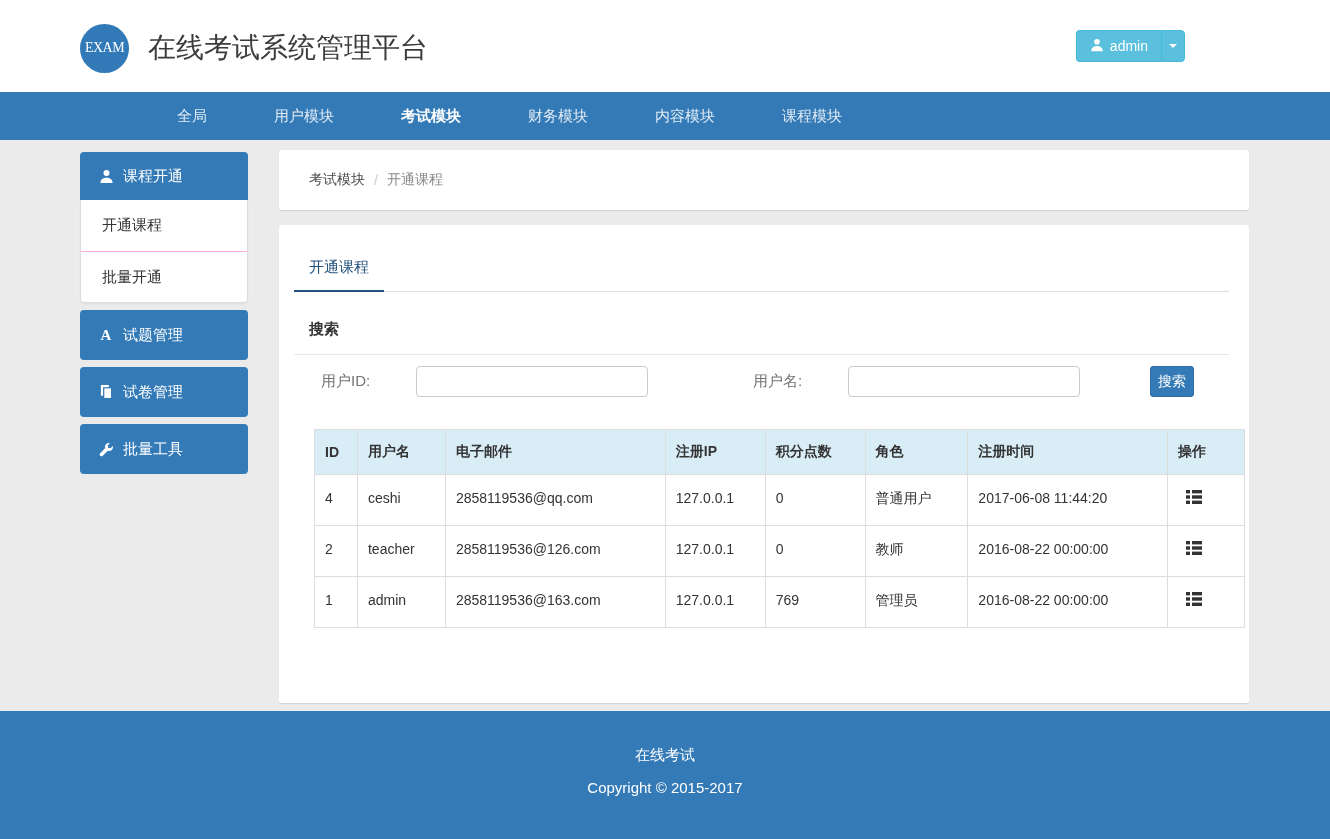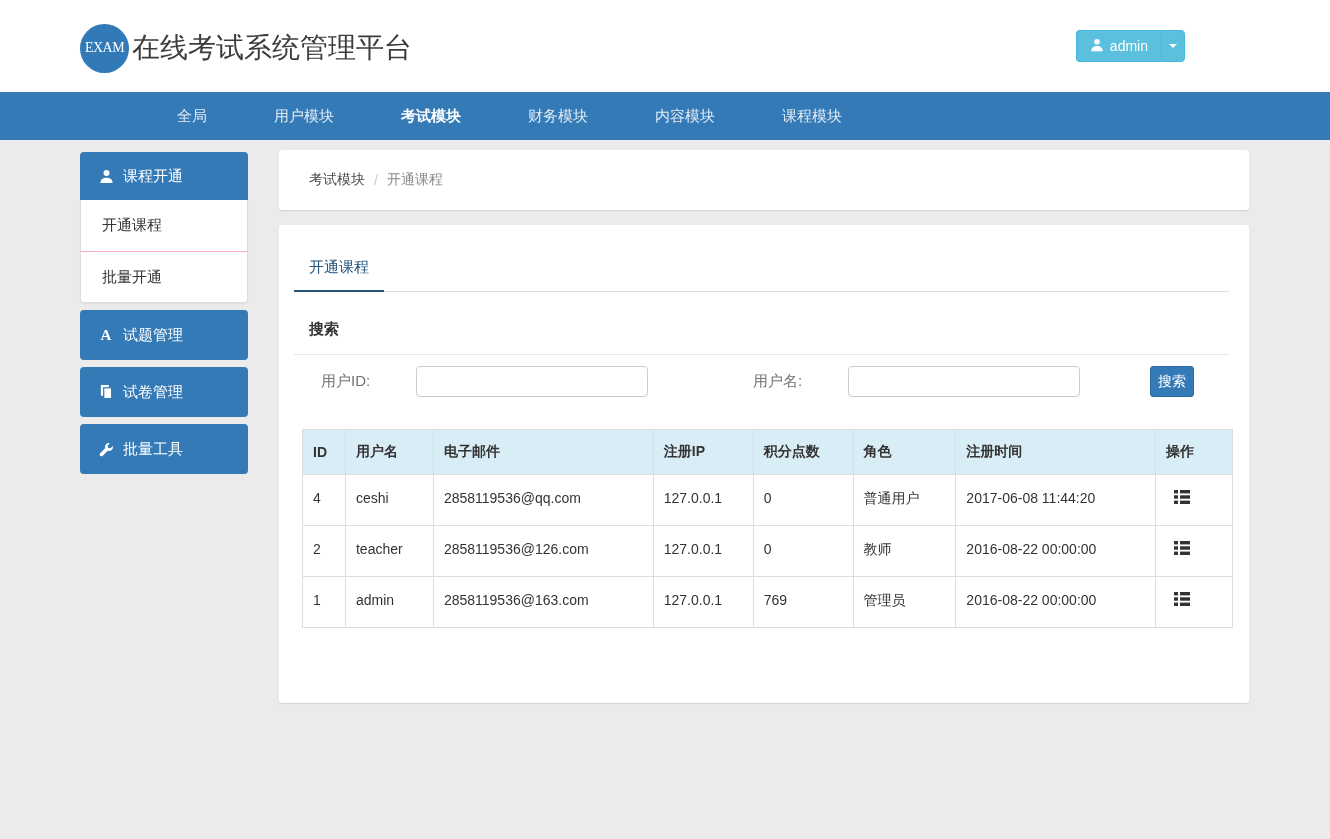--- a/index.html
+++ b/index.html
@@ -12,21 +12,21 @@
     --logo-bg:#3279b7;
   }
   *{margin:0;padding:0;box-sizing:border-box;}
   body{font-family:"Liberation Sans","DejaVu Sans",sans-serif;background:#fff;}
   .app{width:1330px;height:839px;overflow:hidden;background:var(--page-bg);}
   .container{width:1170px;margin:0 auto;position:relative;}
 
   
   .site-header{height:92px;background:#fff;}
   .site-header .container{height:100%;display:flex;align-items:center;}
-  .brand{display:flex;align-items:center;gap:3px;margin-top:4px;}
+  .brand{display:flex;align-items:center;gap:19px;margin-top:4px;}
   .logo-circle{width:49px;height:49px;border-radius:50%;background:var(--logo-bg);color:#fff;
     display:flex;align-items:center;justify-content:center;
     font-family:"Liberation Serif","DejaVu Serif",serif;font-size:14px;letter-spacing:-0.5px;}
   .site-title{font-size:28px;color:#3c3c3c;}
   .user-split{position:absolute;right:65px;top:-60px;display:flex;height:32px;cursor:pointer;}
   .site-header .user-split{top:30px;}
   .user-main{display:flex;align-items:center;gap:6px;background:var(--info);color:#fff;
     font-size:14px;padding:0 13px;border-radius:4px 0 0 4px;border:1px solid var(--info-border);border-right:none;}
   .user-caret{width:24px;background:var(--info);border-radius:0 4px 4px 0;display:flex;
     align-items:center;justify-content:center;border:1px solid var(--info-border);border-left:1px solid var(--info-border);}
@@ -73,21 +73,21 @@
   .search-title{margin-top:28px;padding-left:15px;font-size:15px;font-weight:bold;color:#333;}
   .search-rule{border:none;border-top:1px solid #e6e6e6;margin-top:15px;}
   .form-row{display:flex;align-items:center;margin-top:11px;padding-left:15px;height:31px;}
   .form-label{width:95px;font-size:15px;color:#737373;flex:none;margin-left:12px;}
   .form-input{width:232px;height:31px;border:1px solid #ccc;border-radius:4px;padding:0 10px;
     font-size:14px;color:#333;outline:none;flex:none;}
   .gap1{width:93px;flex:none;}
   .btn-search{margin-left:auto;margin-right:35px;width:44px;height:31px;background:var(--primary);
     color:#fff;border:1px solid #2e6da4;border-radius:3px;font-size:14px;cursor:pointer;}
 
-  table.user-table{margin-top:32px;margin-left:8px;width:931px;border-collapse:collapse;font-size:14px;border-radius:21px;}
+  table.user-table{margin-top:32px;margin-left:20px;width:931px;border-collapse:collapse;font-size:14px;border-radius:21px;}
   .user-table th,.user-table td{border:1px solid #ddd;text-align:left;}
   .user-table th{background:var(--table-header-bg);color:#333;font-weight:bold;padding:13px 10px;}
   .user-table td{color:#333;padding:15px 10px;height:51px;vertical-align:top;}
   .action-btn{background:none;border:none;cursor:pointer;margin-left:8px;padding:0;display:inline-flex;}
 
   
   .site-footer{height:128px;background:var(--primary);color:#fff;text-align:center;}
   .footer-line1{padding-top:35px;font-size:15px;}
   .footer-line2{margin-top:14px;font-size:15px;}
 </style>
@@ -299,14 +299,18 @@
                 </td>
               </tr>
             </tbody>
           </table>
 
         </div>
       </div>
     </div>
   </div>
 
+  <footer class="site-footer">
+    <div class="footer-line1">在线考试</div>
+    <div class="footer-line2">Copyright © 2015-2017</div>
+  </footer>
 
 </div>
 
 </body></html>

